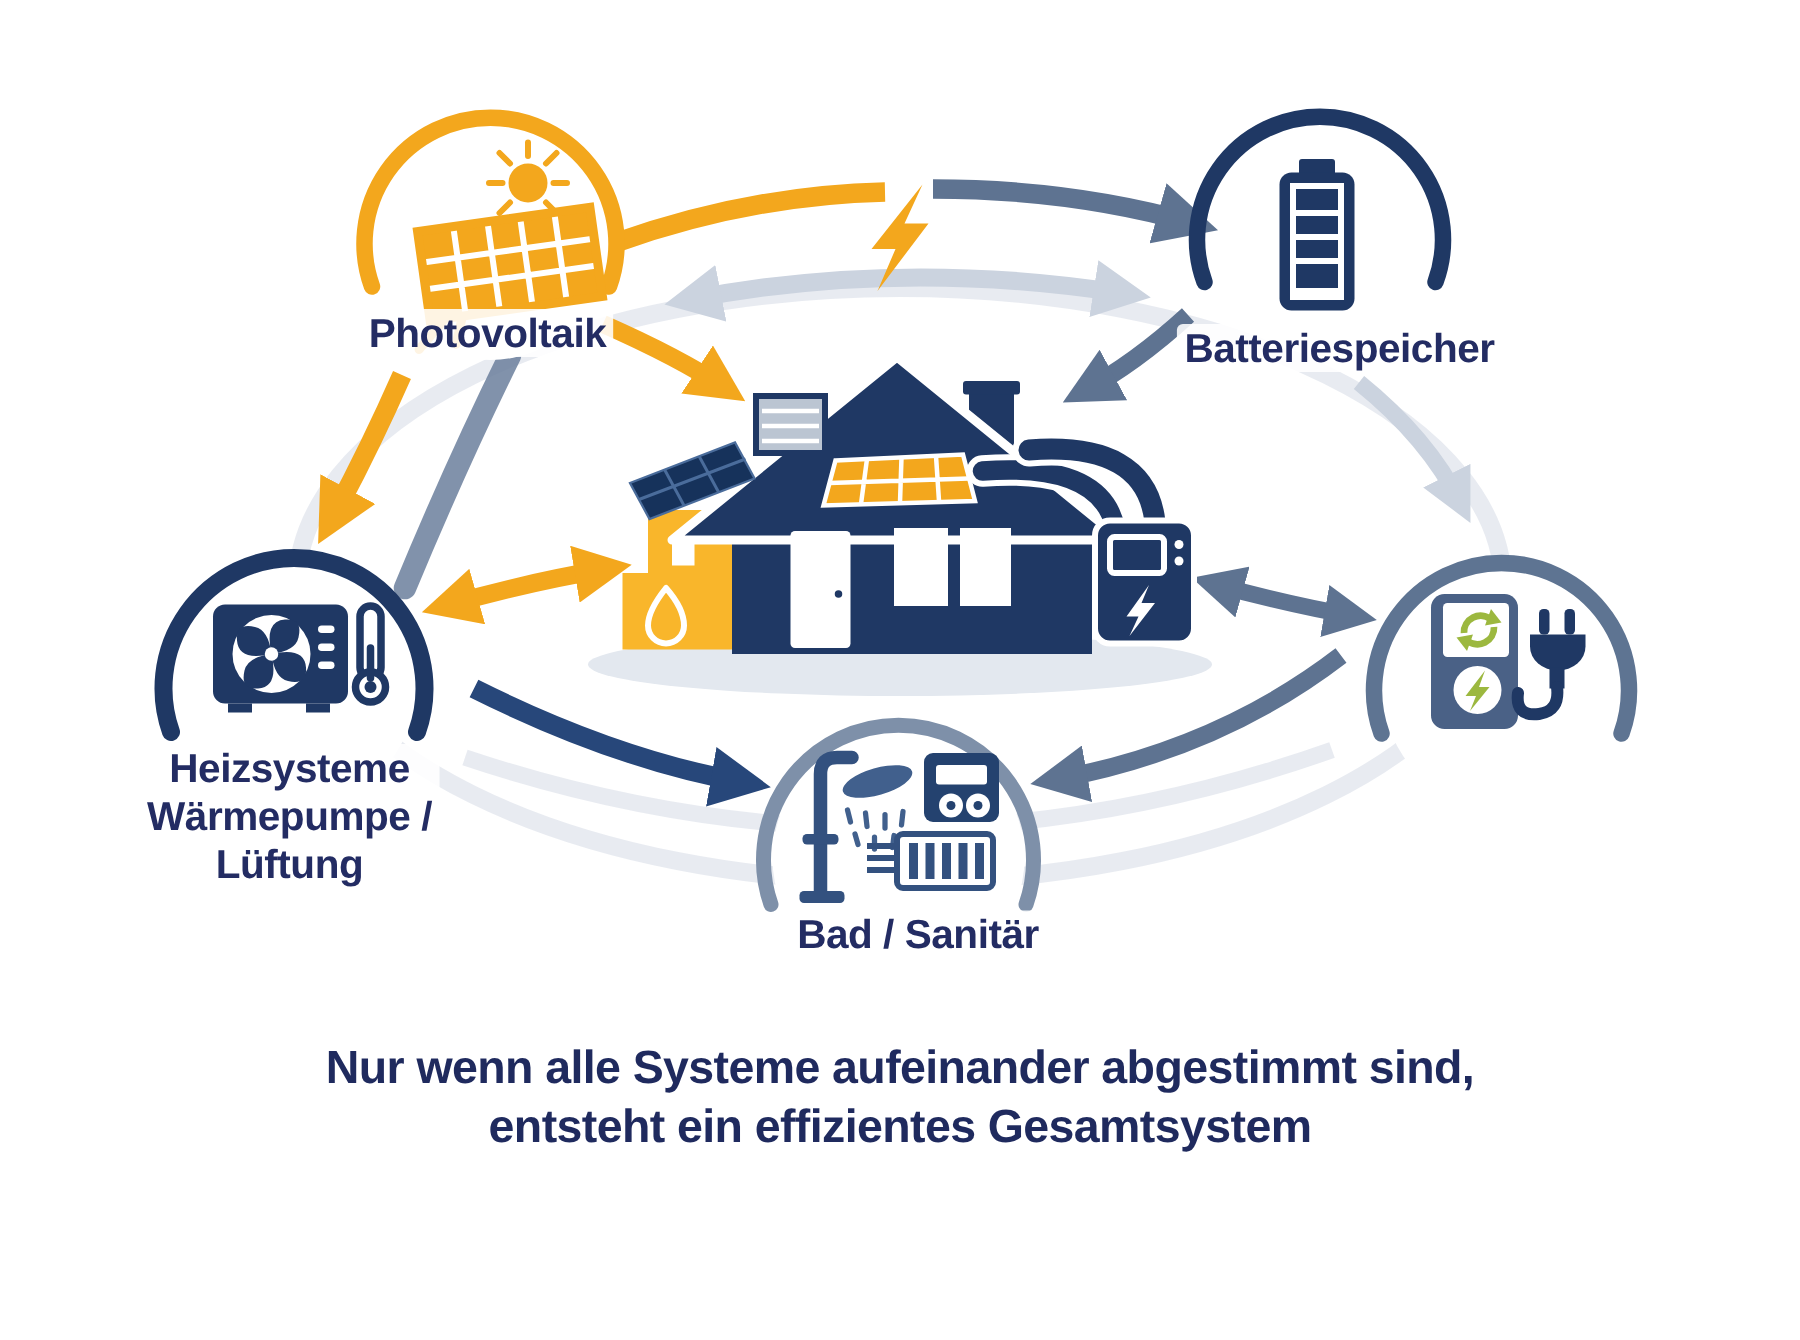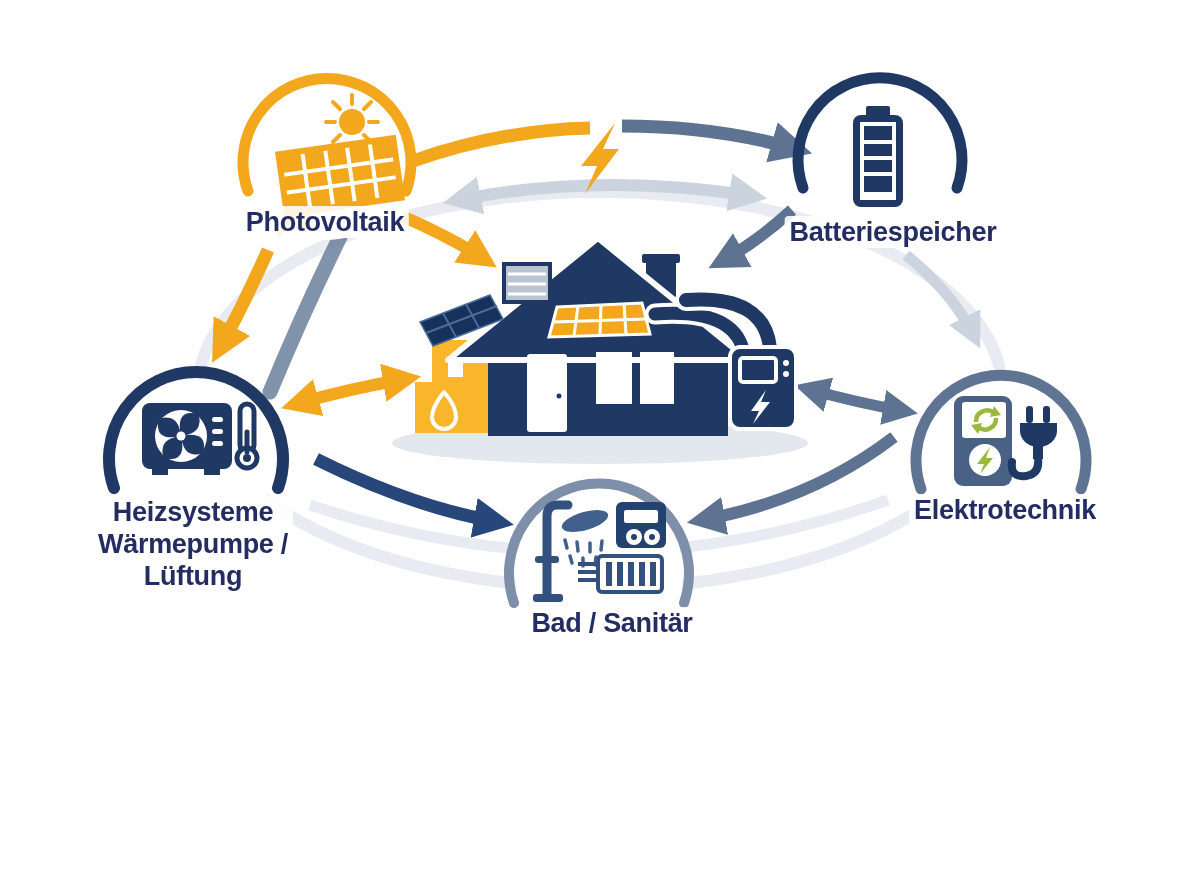--- a/index.html
+++ b/index.html
@@ -215,17 +215,20 @@
   </g>
 </svg>
 
   <div class="node-label" style="left:325px;top:206px;">Photovoltaik</div>
   <div class="node-label" style="left:893px;top:216px;">Batteriespeicher</div>
   <div class="node-label" style="left:193px;top:496px;">
     <span class="ln">Heizsysteme</span>
     <span class="ln">Wärmepumpe /</span>
     <span class="ln">Lüftung</span>
   </div>
-  <div class="node-label" style="left:1005px;top:494px;">Elektrotechnik</div>
   <div class="node-label" style="left:612px;top:607px;">Bad / Sanitär</div>
 
+  <div class="caption">
+    <span>Nur wenn alle Systeme aufeinander abgestimmt sind,</span><br>
+    <span>entsteht ein effizientes Gesamtsystem</span>
+  </div>
 
 </div>
 
 </body></html>

